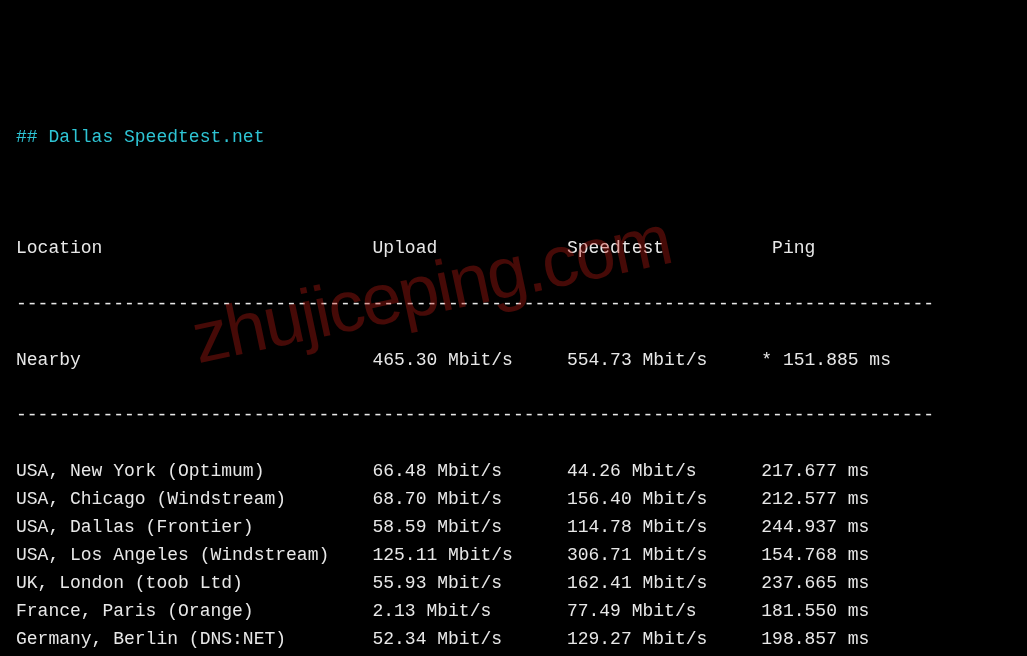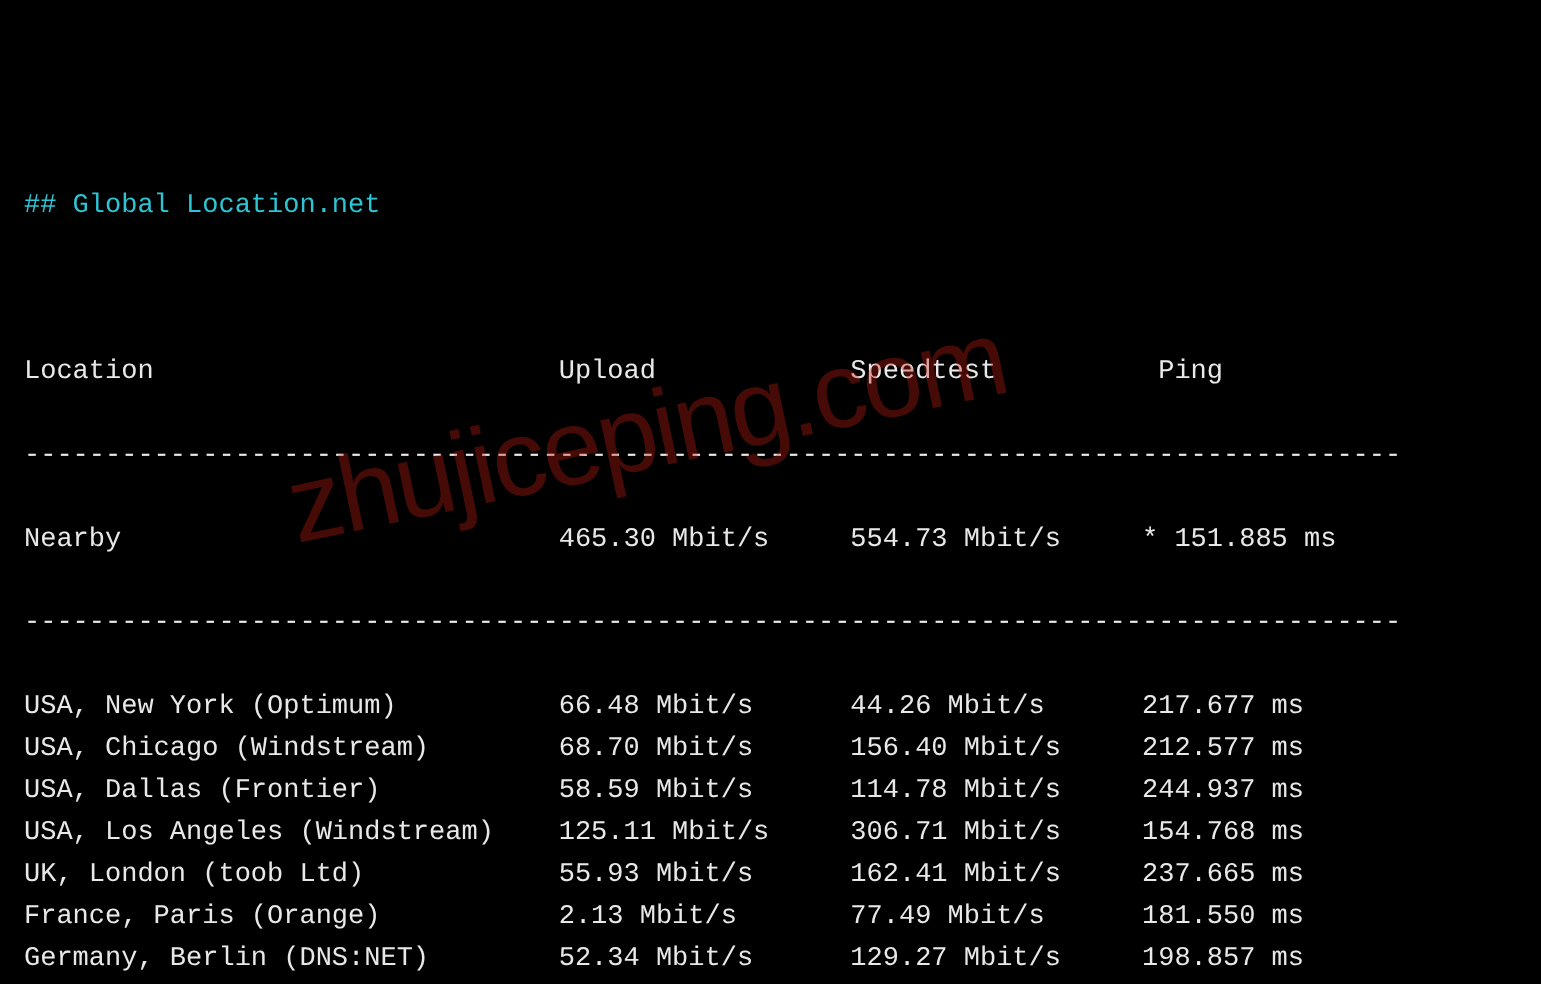--- a/index.html
+++ b/index.html
@@ -38,21 +38,21 @@
       letter-spacing: -2px;
       font-family: Arial, sans-serif;
       white-space: nowrap;
     }
   </style>
 </head>
 <body>
 
 
 
-<span class="title">## Global Location.net</span>
+<span class="title">## Dallas Speedtest.net</span>
 
 <span class="row"> </span>
 <span class="row" id="header-row">Location                         Upload            Speedtest          Ping</span>
 <span class="row">-------------------------------------------------------------------------------------</span>
 <span class="row" id="nearby-row">Nearby                           465.30 Mbit/s     554.73 Mbit/s     * 151.885 ms</span>
 <span class="row">-------------------------------------------------------------------------------------</span>
 <div id="data-rows"><span class="row">USA, New York (Optimum)          66.48 Mbit/s      44.26 Mbit/s      217.677 ms</span><span class="row">USA, Chicago (Windstream)        68.70 Mbit/s      156.40 Mbit/s     212.577 ms</span><span class="row">USA, Dallas (Frontier)           58.59 Mbit/s      114.78 Mbit/s     244.937 ms</span><span class="row">USA, Los Angeles (Windstream)    125.11 Mbit/s     306.71 Mbit/s     154.768 ms</span><span class="row">UK, London (toob Ltd)            55.93 Mbit/s      162.41 Mbit/s     237.665 ms</span><span class="row">France, Paris (Orange)           2.13 Mbit/s       77.49 Mbit/s      181.550 ms</span><span class="row">Germany, Berlin (DNS:NET)        52.34 Mbit/s      129.27 Mbit/s     198.857 ms</span><span class="row">Spain, Madrid (MasMovil)         66.41 Mbit/s      145.31 Mbit/s     187.650 ms</span></div>
 
 
 <div class="watermark">zhujiceping.com</div>

